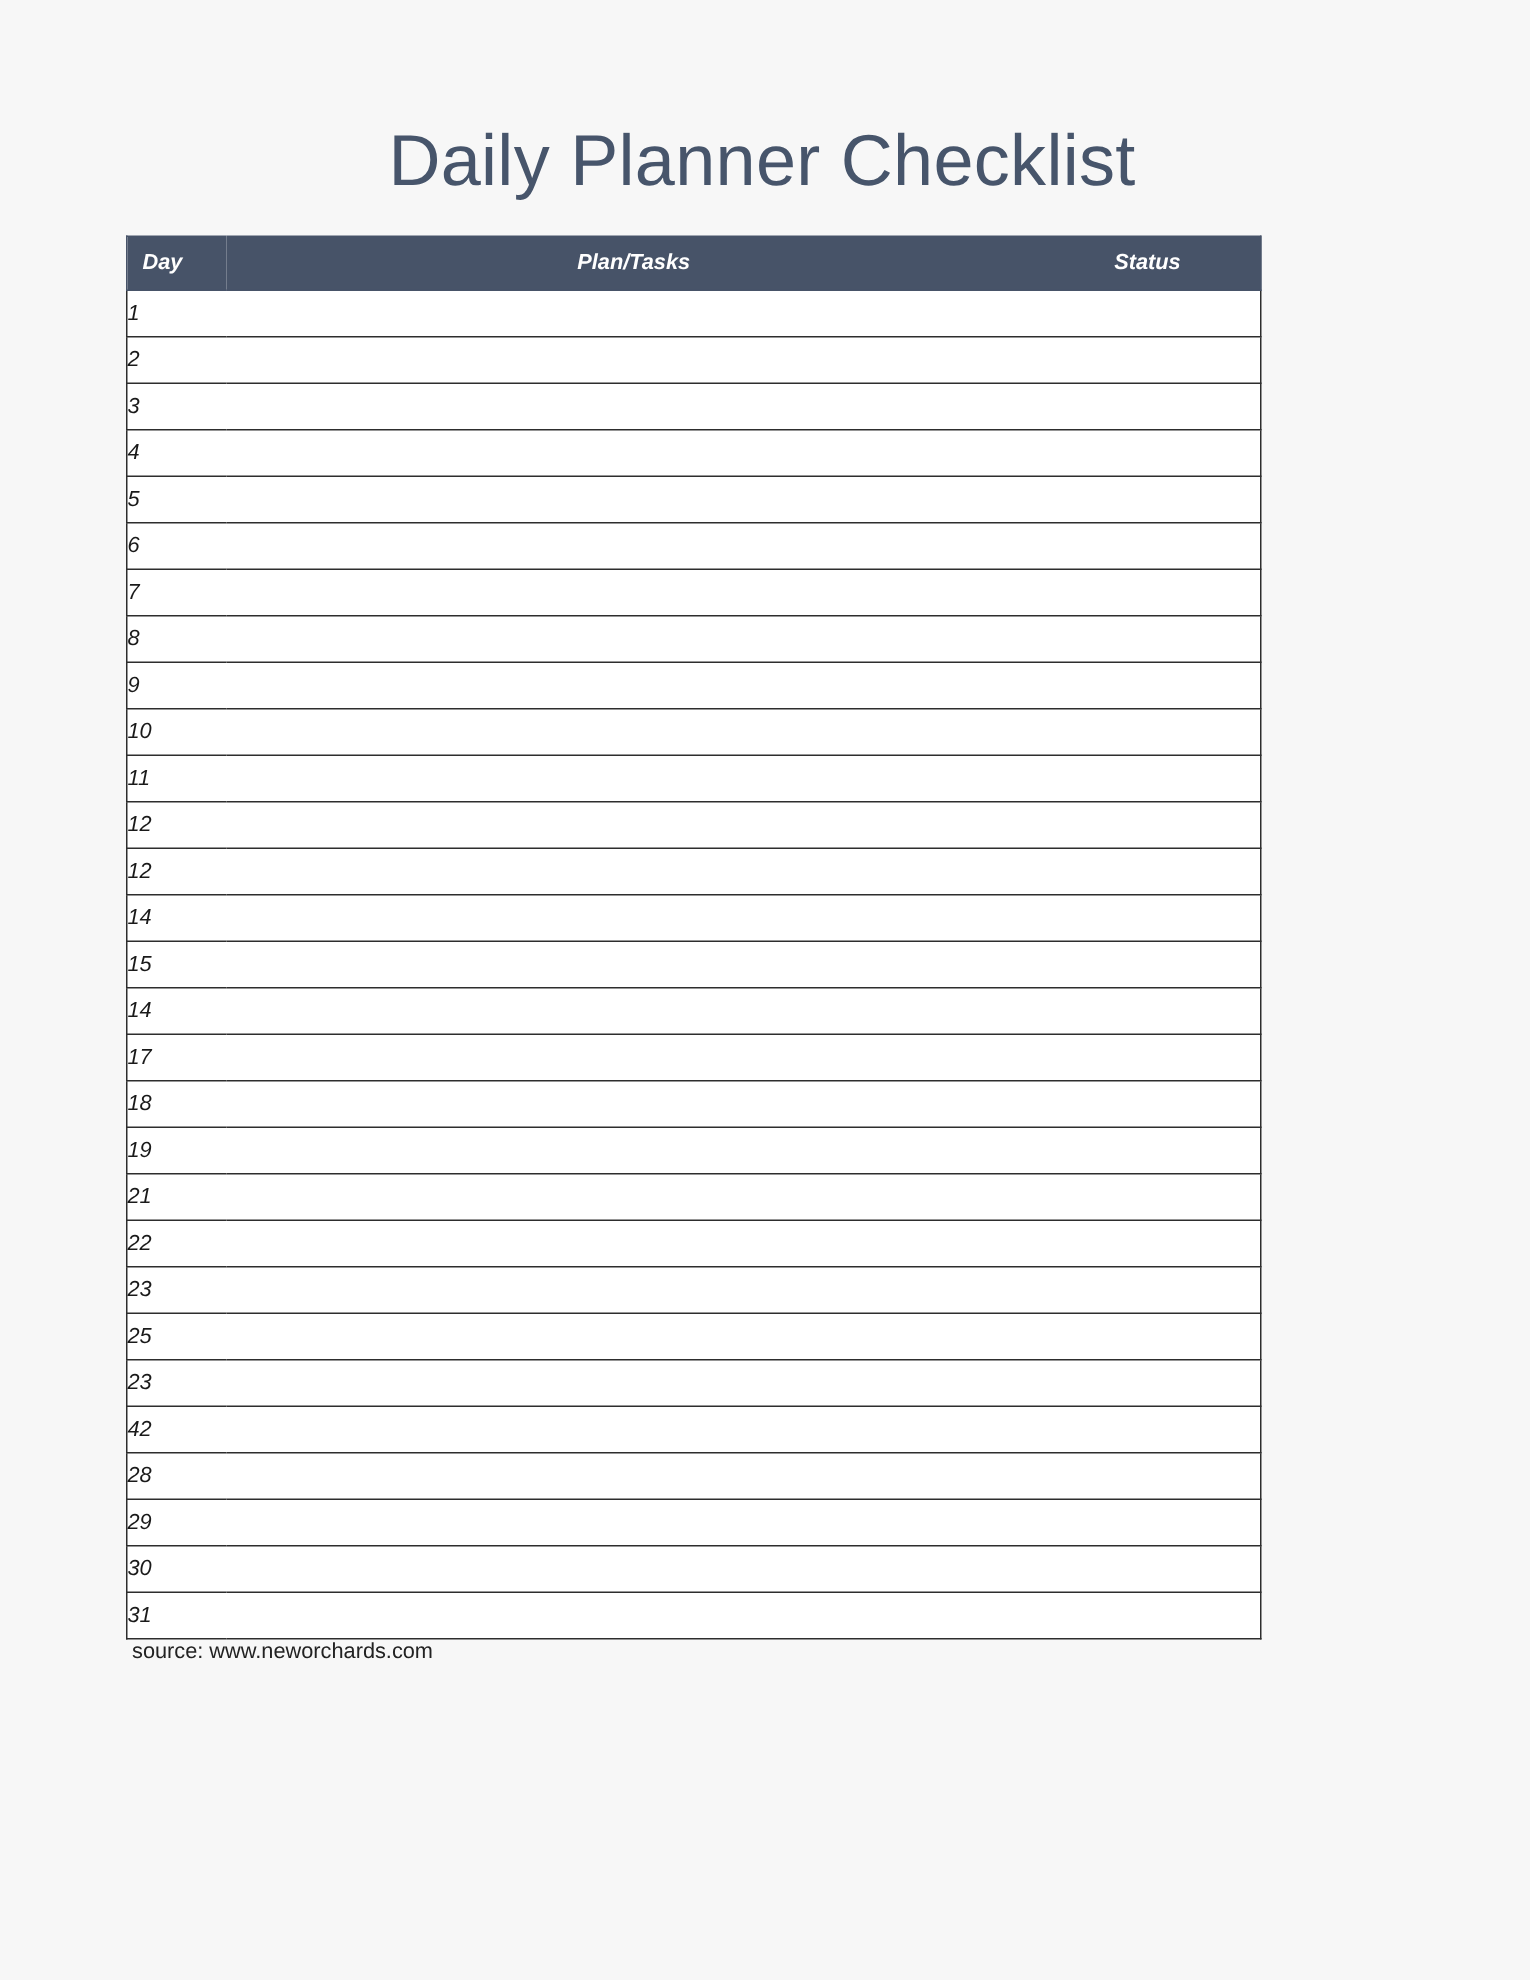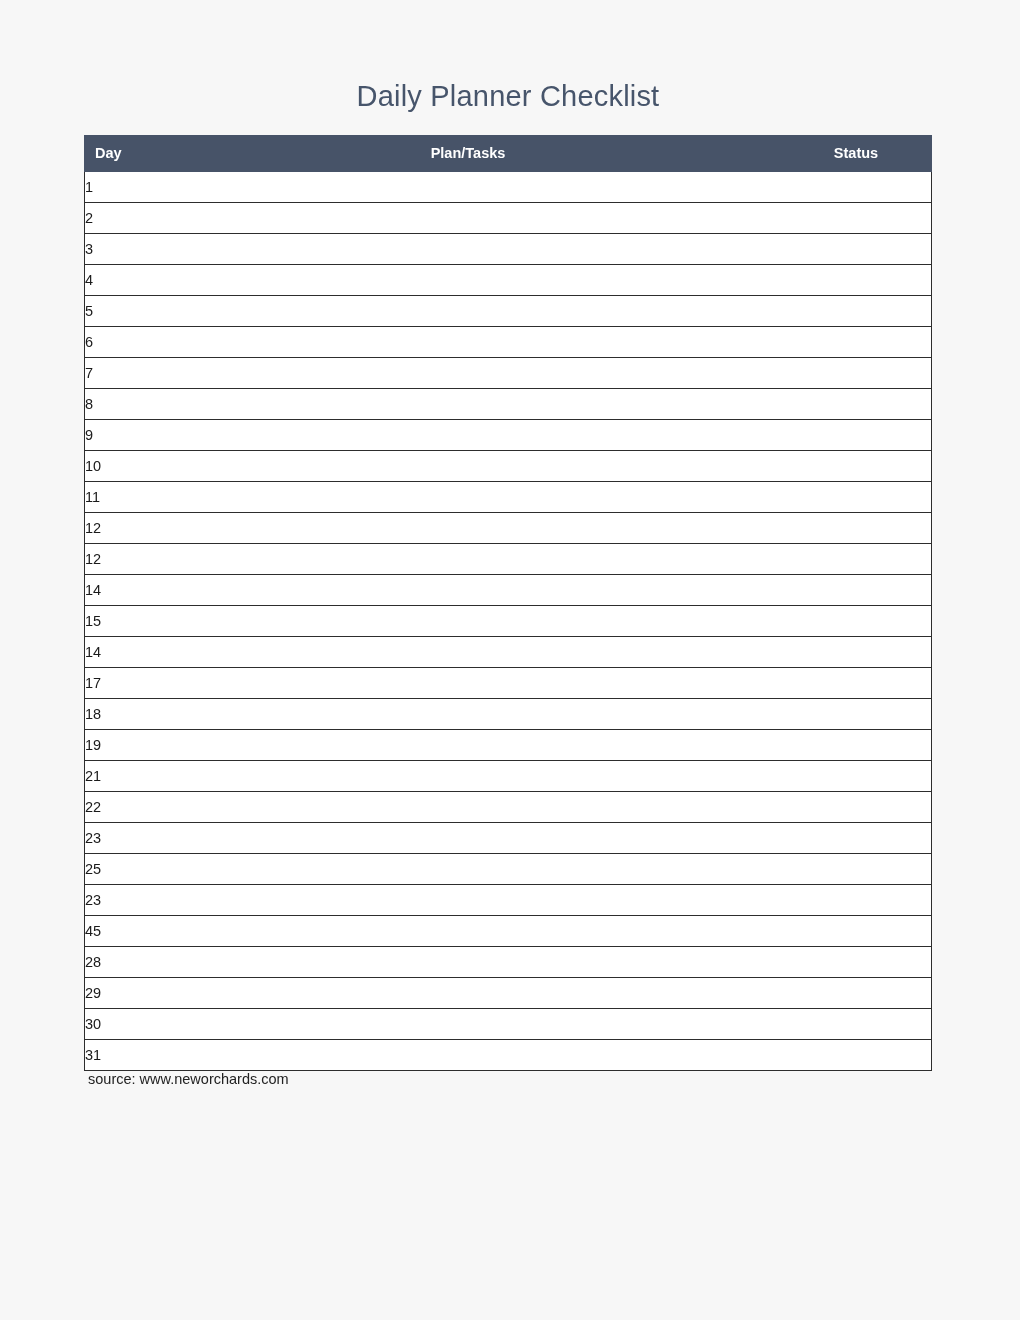--- a/index.html
+++ b/index.html
@@ -20,32 +20,33 @@
     box-sizing: border-box;
   }
   .doc {
     position: absolute;
     left: 84px;
     top: 80px;
     width: 848px;
   }
   .title {
     text-align: center;
-    font-size: 29px;
+    font-size: 48px;
     font-weight: normal;
     color: #47556b;
     letter-spacing: 0.2px;
     margin: 0 0 22px 0;
     font-family: "Liberation Sans", sans-serif;
   }
   table.planner {
     border-collapse: collapse;
-    width: 848px;
+    width: 757px;
     table-layout: fixed;
     background: #ffffff;
+    font-style: italic;
   }
   table.planner thead th {
     background: #475368;
     color: #ffffff;
     font-size: 14.5px;
     font-weight: bold;
     padding: 9px 0 10px 0;
     border: 1px solid #475368;
   }
   th.day-col {
@@ -223,21 +224,21 @@
             <td class="day-cell">25</td>
             <td class="task-cell"></td>
             <td class="status-cell"></td>
           </tr>
           <tr>
             <td class="day-cell">23</td>
             <td class="task-cell"></td>
             <td class="status-cell"></td>
           </tr>
           <tr>
-            <td class="day-cell">45</td>
+            <td class="day-cell">42</td>
             <td class="task-cell"></td>
             <td class="status-cell"></td>
           </tr>
           <tr>
             <td class="day-cell">28</td>
             <td class="task-cell"></td>
             <td class="status-cell"></td>
           </tr>
           <tr>
             <td class="day-cell">29</td>

